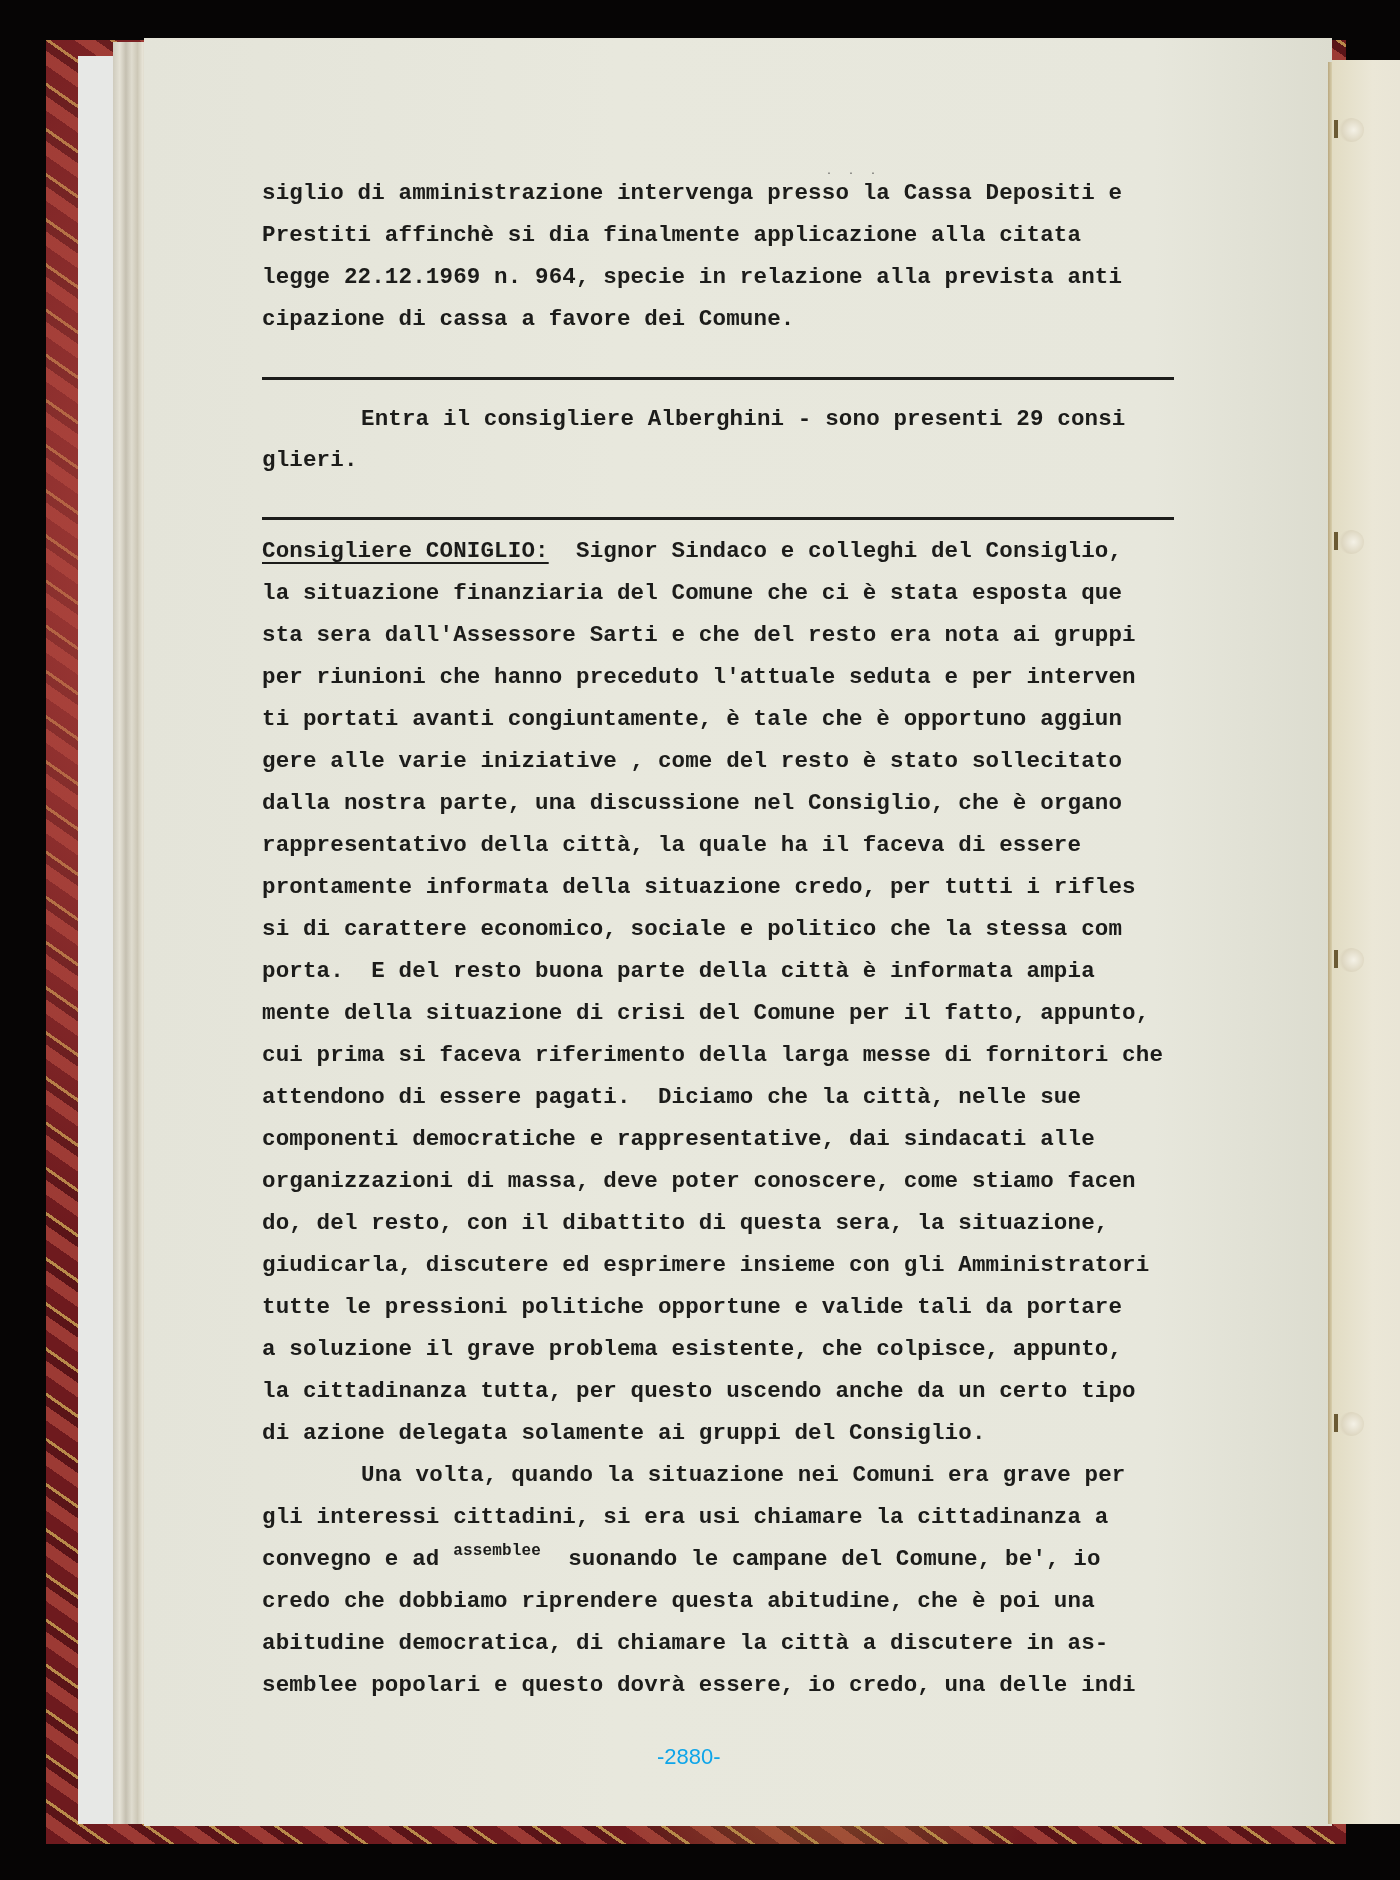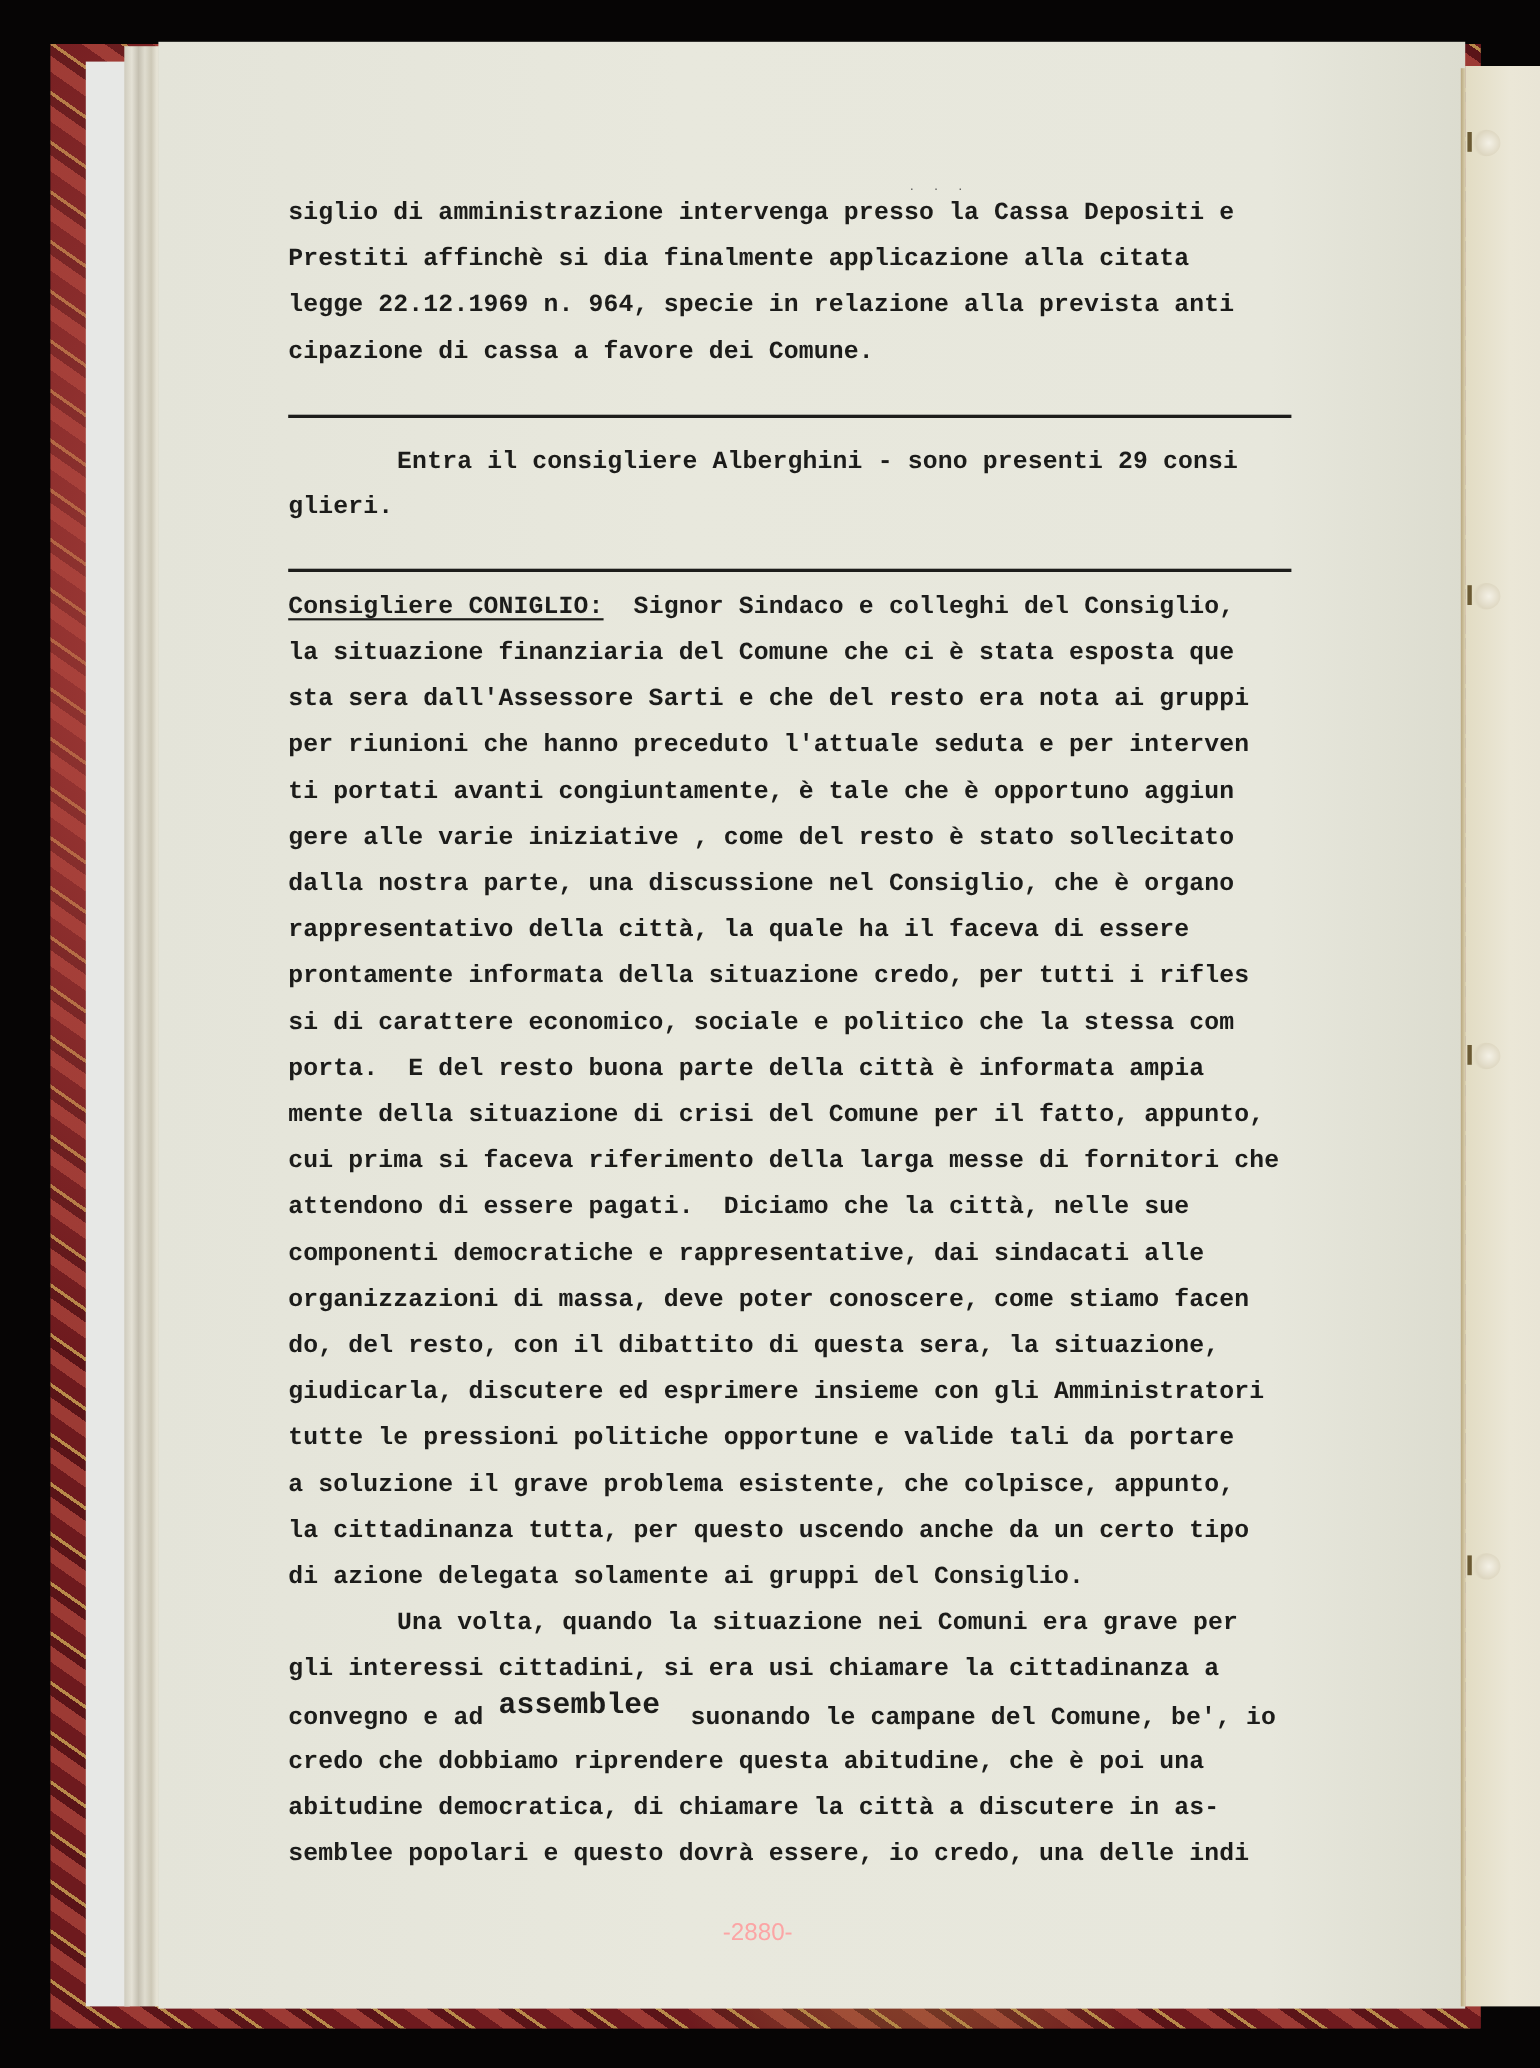--- a/index.html
+++ b/index.html
@@ -51,24 +51,24 @@
     font-weight: bold;
   }
   .line {
     position: absolute; left: 0; white-space: pre; line-height: 1;
   }
   .indent { padding-left: 99px; }
   .u { text-decoration: underline; text-underline-offset: 5px; text-decoration-thickness: 2px; }
   .rule {
     position: absolute; left: 262px; width: 912px; height: 3px; background: #1d1d1b;
   }
-  .sup { position: relative; top: -10px; font-size: 27px; }
+  .sup { position: relative; top: -10px; font-size: 16px; }
   .pagenum {
     position: absolute; left: 657px; top: 1744px;
-    font-family: "Liberation Sans", "DejaVu Sans", sans-serif; font-size: 22px; color: #fca5a5;
+    font-family: "Liberation Sans", "DejaVu Sans", sans-serif; font-size: 22px; color: #0ea5e9;
   }
   .dots {
     position: absolute; left: 826px; top: 166px; font-size: 10px; color: #555; letter-spacing: 5px;
   }
 </style>
 </head>
 <body>
 
 <div class="cover"></div>
 <div class="endpaper"></div>

